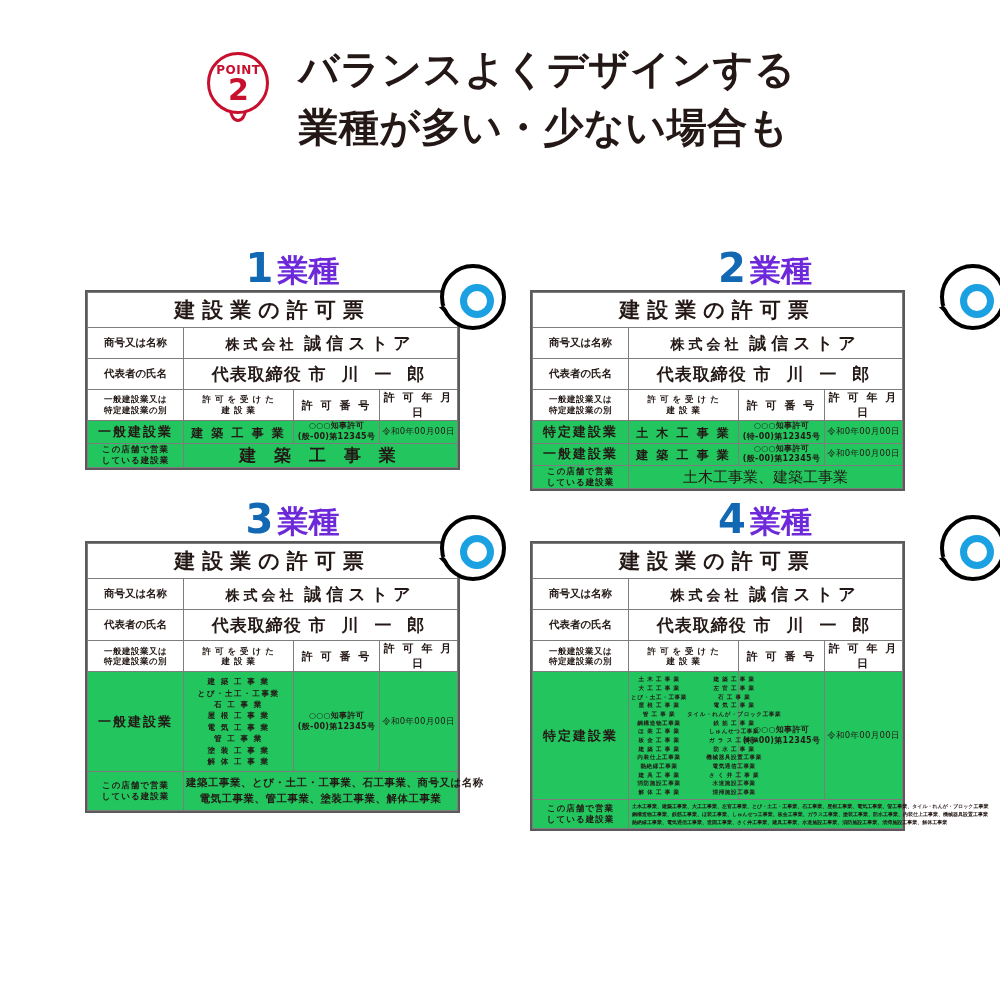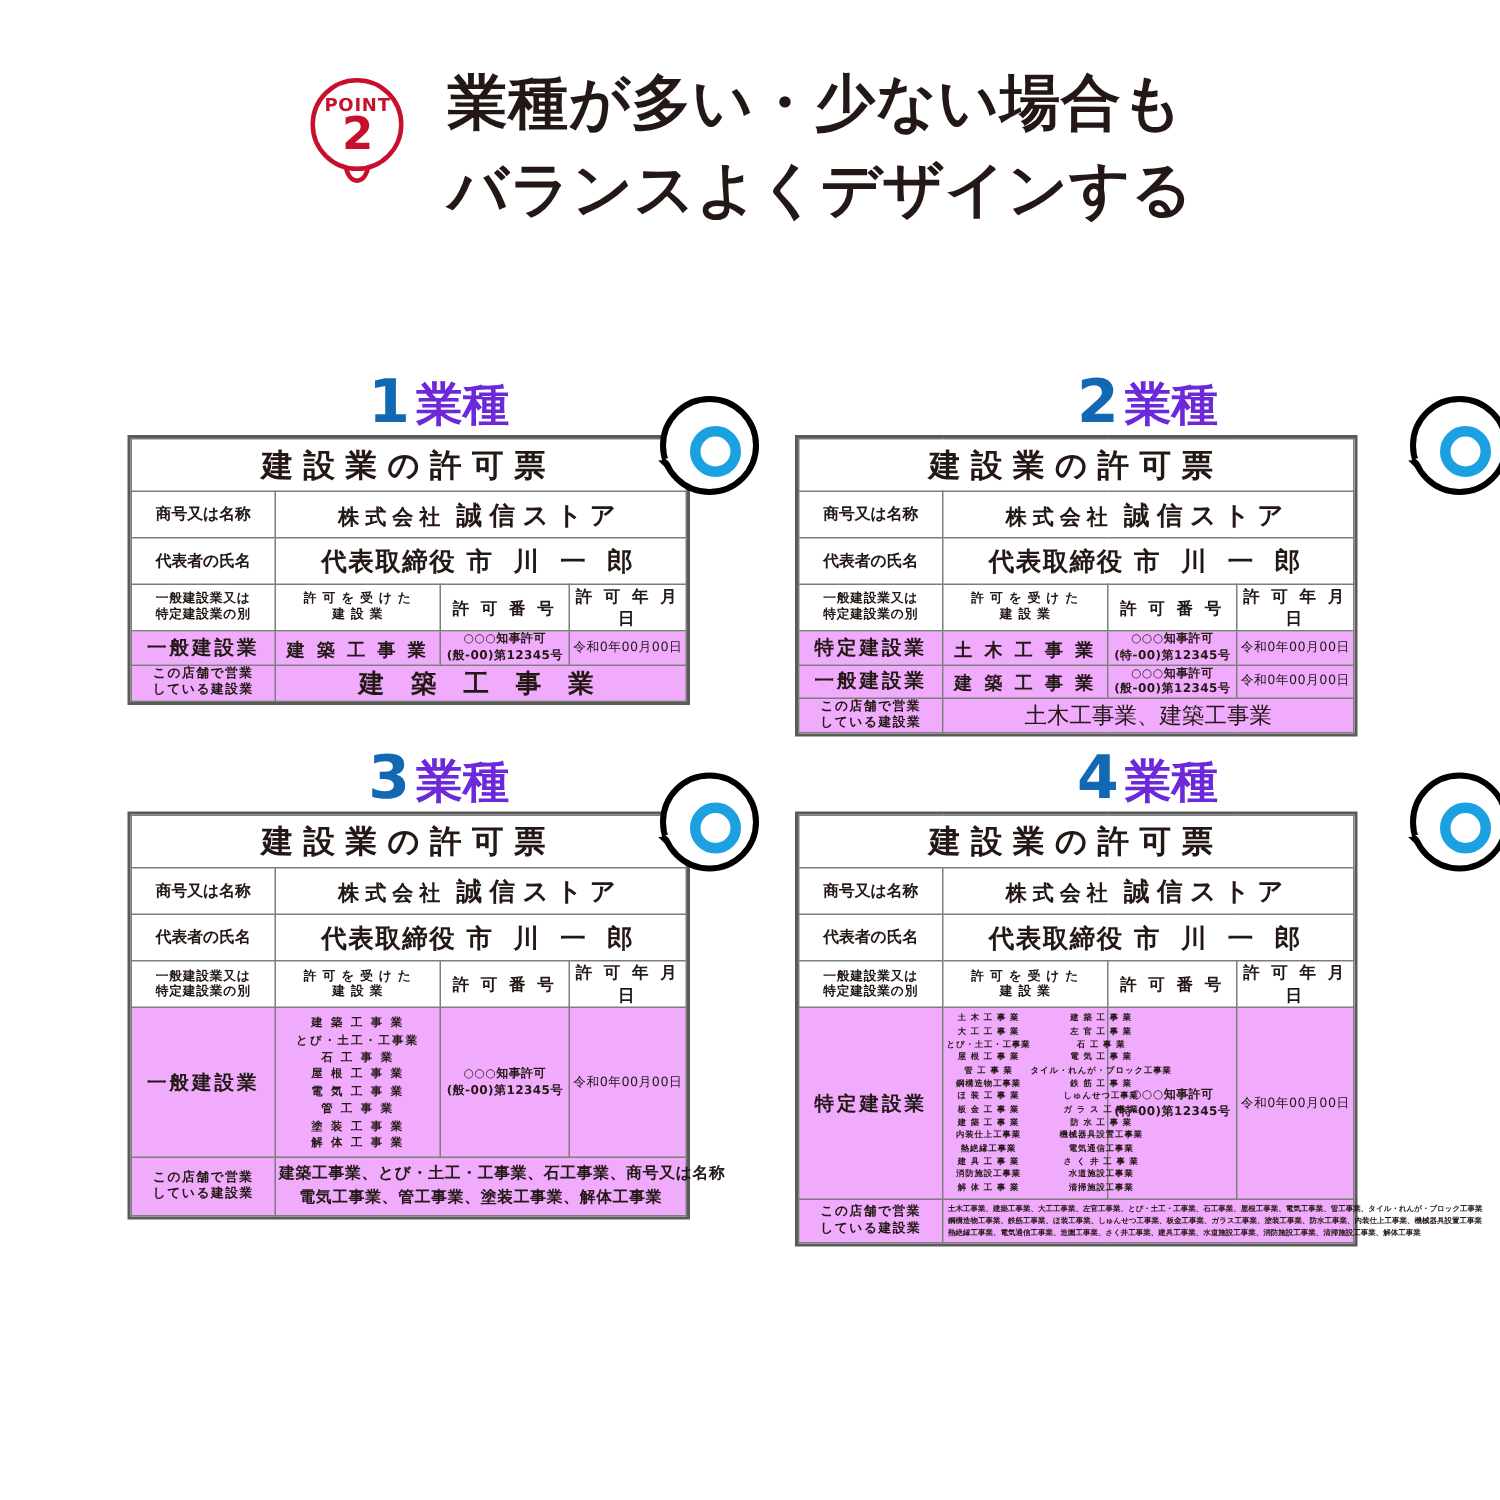--- a/index.html
+++ b/index.html
@@ -104,23 +104,23 @@
     font-size:21px;font-weight:bold;letter-spacing:7px;
     height:34px;background:#fff;
   }
   .lbl{
     font-size:10.5px;font-weight:bold;letter-spacing:0;
     background:#fff;width:96px;
   }
   .lbl2{font-size:8.5px;font-weight:bold;line-height:1.25;letter-spacing:.5px;}
   .val-big{font-size:17px;font-weight:bold;letter-spacing:1px;height:30px;}
   .val-big .sp{letter-spacing:4px;font-size:14px;}
-  .val-big .nm{letter-spacing:5px;font-family:Liberation Serif, serif;}
+  .val-big .nm{letter-spacing:5px;}
   .hdr{font-size:11px;font-weight:bold;letter-spacing:2px;height:26px;background:#fff;}
-  .pink{background:#f0abfc;}
+  .pink{background:#22c55e;}
   .c-type{font-size:13px;font-weight:bold;letter-spacing:2px;}
   .c-trade{font-size:12px;font-weight:bold;letter-spacing:2px;}
   .c-no{font-size:8px;font-weight:bold;line-height:1.35;letter-spacing:.3px;}
   .c-date{font-size:8.5px;font-weight:normal;letter-spacing:.3px;}
   .foot-lbl{font-size:8.5px;font-weight:bold;line-height:1.3;letter-spacing:1px;}
   .foot-val{font-size:17px;font-weight:bold;letter-spacing:6px;}
   .foot-val2{font-size:15px;font-weight:normal;letter-spacing:0;}
 
   
   .trade-list{font-size:7.6px;font-weight:bold;line-height:1.5;letter-spacing:1.5px;
@@ -139,22 +139,22 @@
 
 <div class="header">
   <div class="point-badge">
     <div class="tail"></div>
     <div class="ring">
       <div class="p-word">POINT</div>
       <div class="p-num">2</div>
     </div>
   </div>
   <div class="head-text">
+    <div>バランスよくデザインする</div>
     <div>業種が多い・少ない場合も</div>
-    <div>バランスよくデザインする</div>
   </div>
 </div>
 
 <div class="panels">
   <div class="panel-row">
     <div class="panel" id="panel-1" style="padding-left: 85px; padding-top: 0px;">
   <div class="panel-cap">
     <span class="cap-num">1</span>
     <span class="cap-word">業種</span>
   </div>

